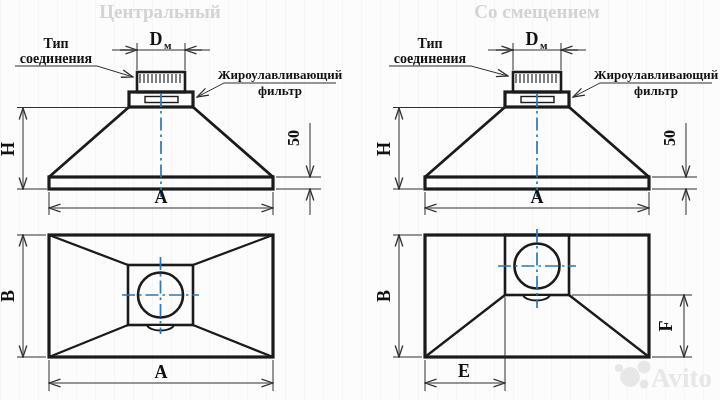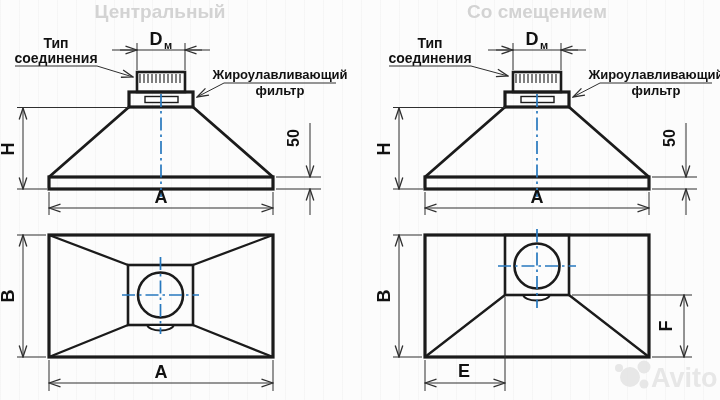--- a/index.html
+++ b/index.html
@@ -2,21 +2,21 @@
 <html><head>
 <meta charset="utf-8">
 <style>
   html,body{margin:0;padding:0;}
   .canvas{
     position:relative;width:720px;height:400px;overflow:hidden;
     background:#fcfcfc;
     background-image:repeating-linear-gradient(90deg,
       rgba(125,125,125,0.05) 0px, rgba(125,125,125,0.05) 1px,
       transparent 1px, transparent 19px);
-    font-family:Liberation Sans, sans-serif;
+    font-family:Liberation Serif, serif;
   }
   svg{position:absolute;inset:0;}
   .thick{stroke:#1b1b1b;stroke-width:3.2;fill:none;}
   .med{stroke:#1b1b1b;stroke-width:2.6;fill:none;}
   .cone{stroke:#1b1b1b;stroke-width:2.8;fill:none;}
   .diag{stroke:#1b1b1b;stroke-width:2.3;fill:none;}
   .tick{stroke:#1b1b1b;stroke-width:1.1;fill:none;}
   .slot{stroke:#1b1b1b;stroke-width:1.4;fill:#fff;}
   .thin{stroke:#2f2f2f;stroke-width:1;fill:none;}
   .dim{stroke:#2f2f2f;stroke-width:1;fill:none;}

